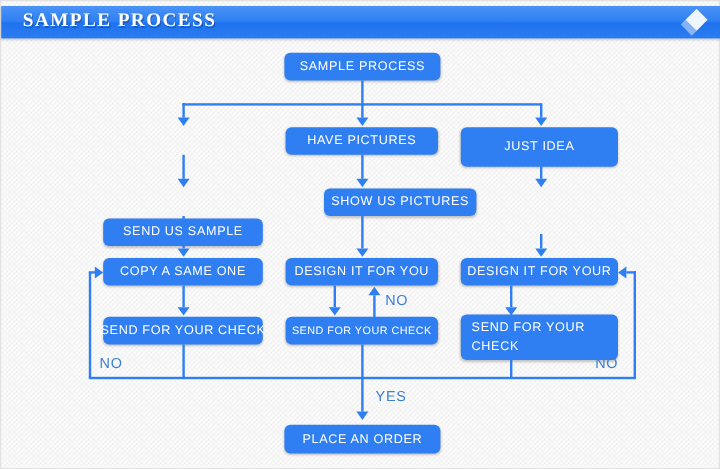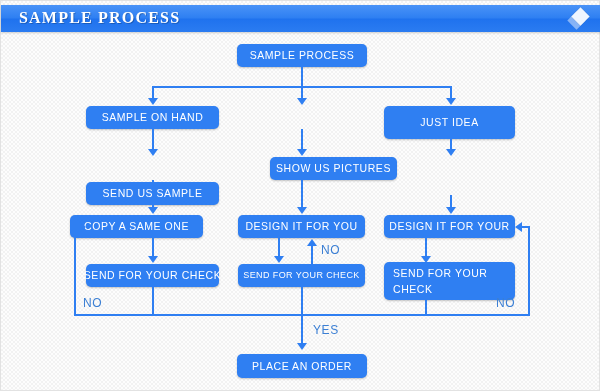--- a/index.html
+++ b/index.html
@@ -112,41 +112,41 @@
 
     <div class="ln v" style="left:300px;top:35px;height:19px;"></div>
     <div class="ln h" style="left:151px;top:54px;width:299px;"></div>
     <div class="ln v" style="left:151px;top:54px;height:12px;"></div>
     <div class="ln v" style="left:300px;top:54px;height:12px;"></div>
     <div class="ln v" style="left:449px;top:54px;height:12px;"></div>
     <div class="arw down" style="left:147px;top:66px;"></div>
     <div class="arw down" style="left:296px;top:66px;"></div>
     <div class="arw down" style="left:445px;top:66px;"></div>
 
-    <div class="box" style="left:85px;top:74px;width:133px;height:23px;">SAMPLE ON HAND</div>
+    <div class="box" style="left:237px;top:74px;width:127px;height:23px;">HAVE PICTURES</div>
     <div class="box" style="left:383px;top:74px;width:131px;height:33px;">JUST IDEA</div>
 
     <div class="ln v" style="left:151px;top:97px;height:20px;"></div>
     <div class="arw down" style="left:147px;top:117px;"></div>
     <div class="ln v" style="left:300px;top:97px;height:20px;"></div>
     <div class="arw down" style="left:296px;top:117px;"></div>
     <div class="ln v" style="left:449px;top:97px;height:20px;"></div>
     <div class="arw down" style="left:445px;top:117px;"></div>
 
     <div class="box" style="left:85px;top:125px;width:133px;height:23px;margin-top:25px;">SEND US SAMPLE</div>
     <div class="box" style="left:237px;top:125px;width:127px;height:23px;margin-left:32px;">SHOW US PICTURES</div>
 
     <div class="ln v" style="left:151px;top:148px;height:27px;"></div>
     <div class="arw down" style="left:147px;top:175px;"></div>
     <div class="ln v" style="left:300px;top:148px;height:27px;"></div>
     <div class="arw down" style="left:296px;top:175px;"></div>
     <div class="ln v" style="left:449px;top:163px;height:12px;"></div>
     <div class="arw down" style="left:445px;top:175px;"></div>
 
-    <div class="box" style="left:69px;top:183px;width:133px;height:23px;">COPY A SAME ONE</div>
+    <div class="box" style="left:85px;top:183px;width:133px;height:23px;">COPY A SAME ONE</div>
     <div class="box" style="left:237px;top:183px;width:127px;height:23px;">DESIGN IT FOR YOU</div>
     <div class="box" style="left:383px;top:183px;width:131px;height:23px;">DESIGN IT FOR YOUR</div>
 
     <div class="ln v" style="left:151px;top:206px;height:18px;"></div>
     <div class="arw down" style="left:147px;top:224px;"></div>
     <div class="ln v" style="left:277px;top:206px;height:18px;"></div>
     <div class="arw down" style="left:273px;top:224px;"></div>
     <div class="ln v" style="left:424px;top:206px;height:18px;"></div>
     <div class="arw down" style="left:420px;top:224px;"></div>
 

